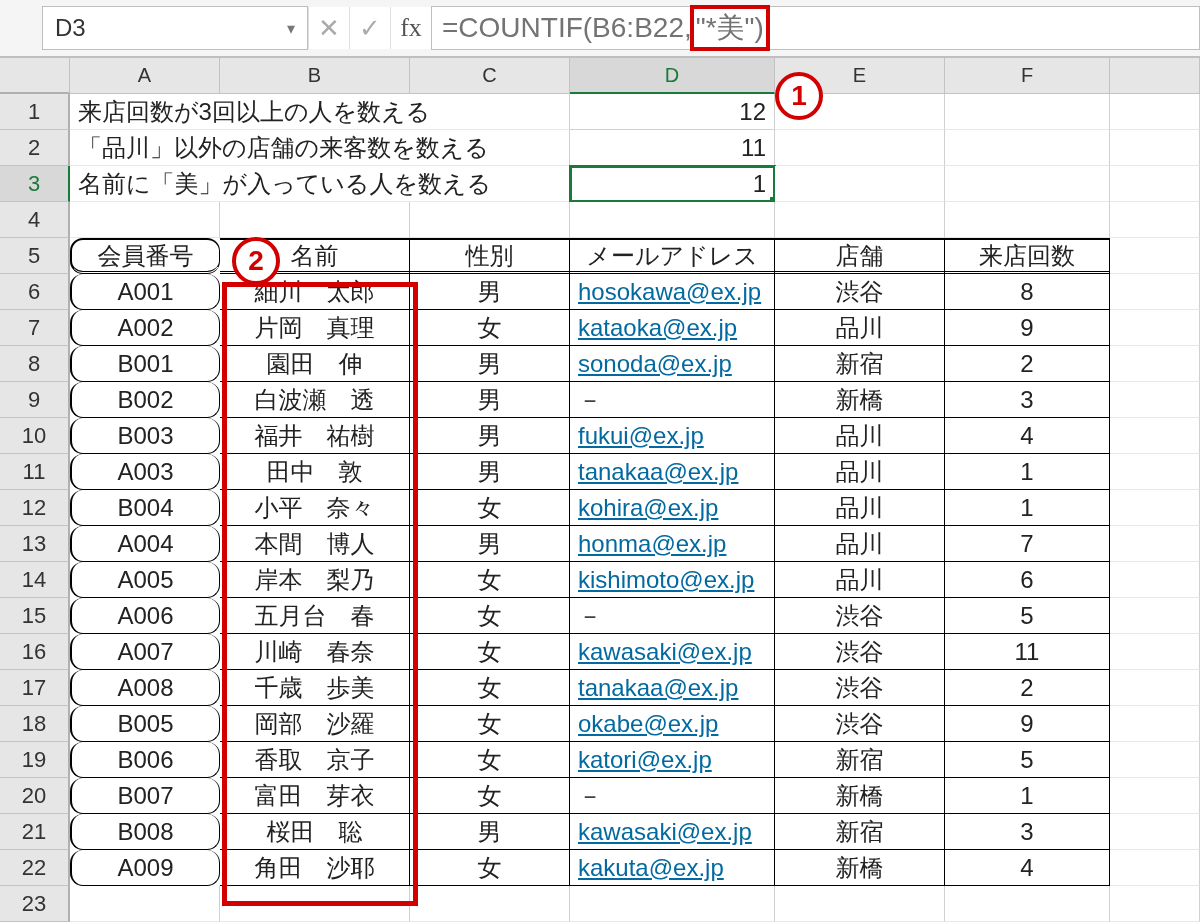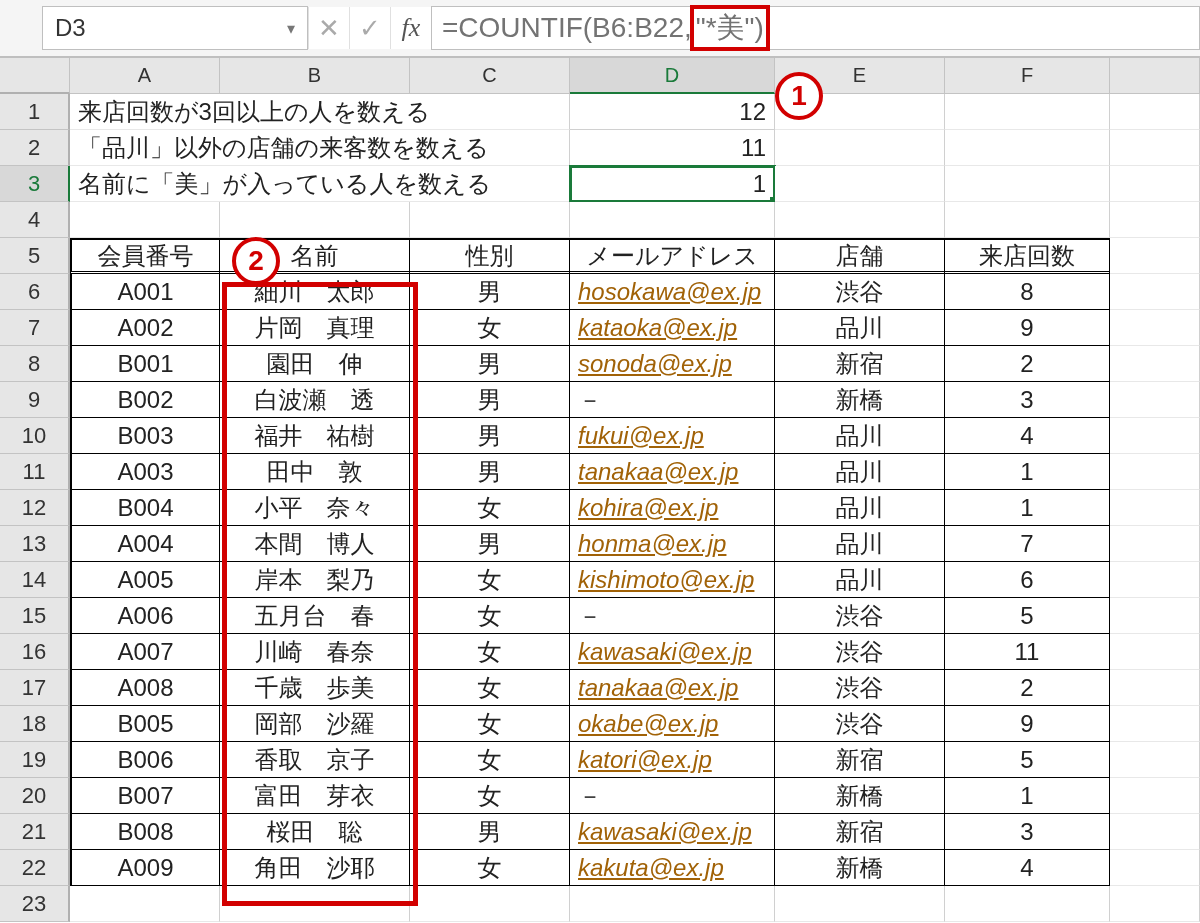--- a/index.html
+++ b/index.html
@@ -2,37 +2,37 @@
 <html><head>
 <meta charset="utf-8">
 <style>
   html,body{margin:0;padding:0;font-family:"Meiryo","Yu Gothic","Hiragino Kaku Gothic ProN",sans-serif;background:#fff;color:#222;}
   .container{width:1200px;height:923px;position:relative;overflow:hidden;background:#fff;}
   
   .top-row{height:56px;display:flex;align-items:center;border-bottom:2px solid #bfbfbf;background:#f5f5f5;}
   .name-box{width:240px;height:42px;margin:6px 0 6px 42px;background:#fff;border:1px solid #bfbfbf;display:flex;align-items:center;padding:0 12px;font-size:24px;color:#333;text-align:right;}
   .name-box .dd{margin-left:auto;color:#777;font-size:16px;}
   .fb-btn{width:40px;height:42px;border-left:1px solid #e0e0e0;display:flex;align-items:center;justify-content:center;color:#aaa;font-size:26px;background:#fff;}
-  .fb-btn.fx{font-style:italic;font-family:"Times New Roman",serif;color:#555;}
+  .fb-btn.fx{font-family:"Times New Roman",serif;color:#555;}
   .formula-bar{flex:1;height:42px;background:#fff;border:1px solid #bfbfbf;display:flex;align-items:center;padding:0 10px;font-size:28px;color:#737373;position:relative;overflow:visible;}
   .formula-highlight{border:4px solid #d20000;padding:0 2px;margin-left:-2px;}
   
   .grid{display:grid;grid-template-columns:70px 150px 190px 160px 205px 170px 165px 90px;grid-auto-rows:36px;}
   .hdr{background:#e6e6e6;border-right:1px solid #c3c3c3;border-bottom:1px solid #c3c3c3;display:flex;align-items:center;justify-content:center;font-size:20px;color:#333;}
   .hdr.corner{border-bottom:2px solid #b0b0b0;}
   .rowhdr{background:#e6e6e6;border-right:2px solid #b0b0b0;border-bottom:1px solid #c3c3c3;display:flex;align-items:center;justify-content:center;font-size:22px;color:#333;}
   .rowhdr.active{background:#d8d8d8;border-right:2px solid #1a7a3a;color:#1a7a3a;font-weight:400;}
   .cell{border-right:1px solid #d0d0d0;border-bottom:1px solid #d0d0d0;display:flex;align-items:center;font-size:24px;padding:0 8px;background:#fff;position:relative;}
   .cell.noborder{border-bottom:1px solid #e8e8e8;}
   .c-center{justify-content:center;}
   .c-right{justify-content:flex-end;}
-  .link{color:#a16207;text-decoration:underline;font-style:italic;}
+  .link{color:#0369a1;text-decoration:underline;}
   
   .t-top{border-top:2px solid #000;}
-  .t-left{border-left:2px solid #000;}
+  .t-left{border-left:2px solid #000;border-radius:13px;}
   .t-right{border-right:2px solid #000 !important;}
   .t-bottom{border-bottom:2px solid #000 !important;}
   .t-h{border-bottom:1px solid #000 !important;}
   .t-v{border-right:1px solid #000 !important;}
   .thead{border-bottom:3px double #000 !important;}
   
   .active-cell{outline:3px solid #1a7a3a;outline-offset:-2px;}
   .active-cell::after{content:"";position:absolute;right:-4px;bottom:-4px;width:8px;height:8px;background:#1a7a3a;}
   
   .callout{position:absolute;width:40px;height:40px;border:4px solid #d20000;border-radius:50%;display:flex;align-items:center;justify-content:center;color:#d20000;font-size:28px;font-weight:700;background:#fff;z-index:20;}

